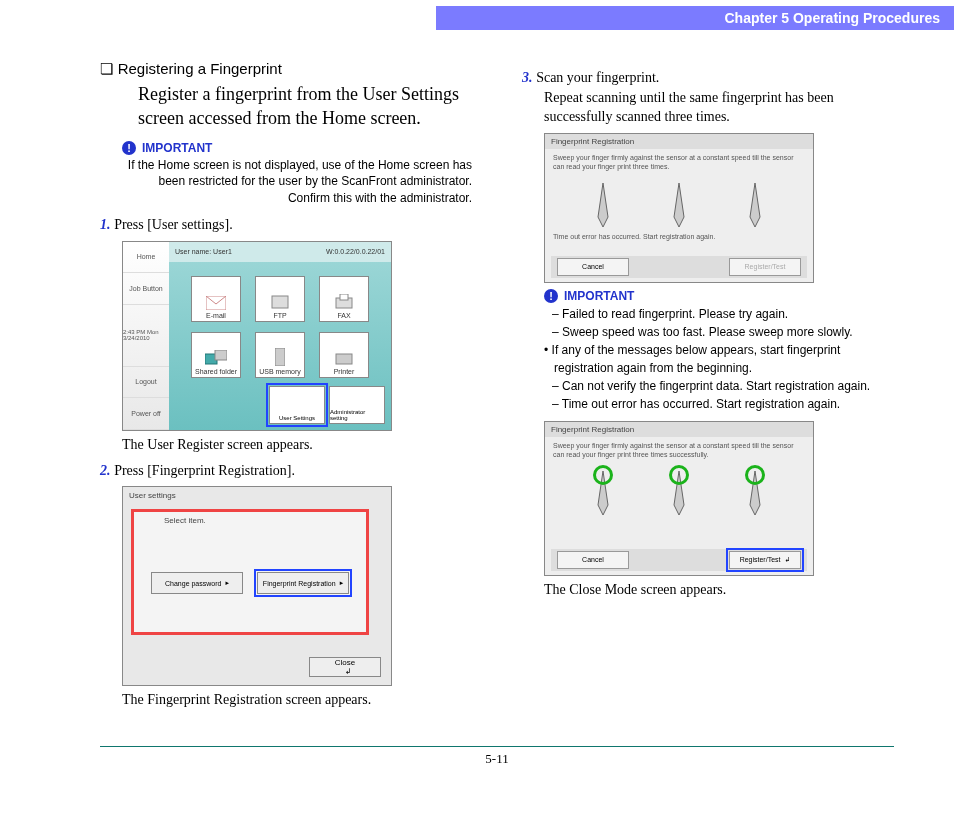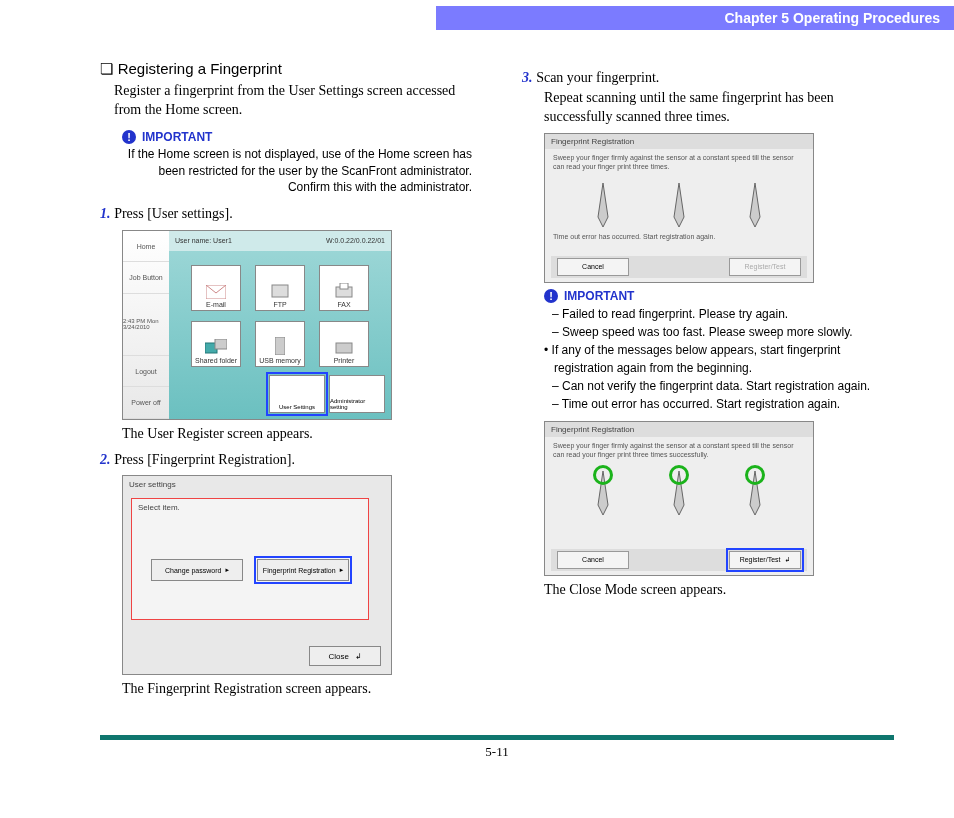--- a/index.html
+++ b/index.html
@@ -35,22 +35,22 @@
     font-weight: normal;
     font-size: 15px;
     margin: 0 0 4px 0;
   }
   .section-title::before {
     content: "❏ ";
     font-weight: normal;
   }
   .intro {
     font-family: "Times New Roman", serif;
-    font-size: 14px;
-    margin: 0 0 10px 14px;
+    font-size: 18px;
+    margin: 0 0 10px 38px;
     line-height: 1.35;
   }
   .important-row {
     display: flex;
     align-items: center;
     gap: 6px;
     margin: 6px 0 2px 22px;
     color: #2233cc;
     font-weight: bold;
     font-size: 12px;
@@ -104,21 +104,21 @@
   .bullet-list .b {
     text-indent: -10px;
     padding-left: 10px;
   }
   .bullet-list .d {
     padding-left: 18px;
     text-indent: -10px;
   }
   .footer {
     clear: both;
-    border-top: 5px solid #0f766e;
+    border-top: 1px solid #0f766e;
     margin: 20px 60px 0 100px;
     text-align: center;
     font-family: "Times New Roman", serif;
     font-size: 13px;
     padding: 4px 0 20px 0;
   }
 
   
   .shot {
     margin-left: 22px;
@@ -157,31 +157,31 @@
   .shot1 .bot-btn {
     width:54px; height:34px; background:#fff; border:1px solid #888;
     font-size:6px; display:flex; align-items:flex-end; justify-content:center; padding-bottom:2px;
   }
   .hl-blue { outline:2px solid #2244ff; outline-offset:1px; }
 
   .shot2 { width:270px; height:200px; position:relative; background:#e8e8e8; }
   .shot2 .t { font-size:8px; color:#444; padding:4px 6px; }
   .shot2 .panel {
     position:absolute; left:8px; right:22px; top:22px; height:120px;
-    background:#f4f4f4; border:1px solid #ef4444;
+    background:#f4f4f4; border:3px solid #ef4444;padding-left:24px;
   }
   .shot2 .btns { position:absolute; top:60px; left:0; right:0; display:flex; justify-content:center; gap:14px; }
   .shot2 .b2 {
     width:90px; height:20px; background:#eee; border:1px solid #888;
     font-size:7px; display:flex; align-items:center; justify-content:center;
   }
   .shot2 .close {
     position:absolute; bottom:8px; right:10px; width:70px; height:18px;
     background:#eee; border:1px solid #888; font-size:8px;
-    display:flex; align-items:center; justify-content:center;
+    display:flex; align-items:center; justify-content:center;flex-direction:column;
   }
 
   .shot3 { width:270px; height:150px; position:relative; background:#eee; }
   .shot3 .t { font-size:8px; color:#444; padding:3px 6px; background:#ddd; }
   .shot3 .msg { font-size:7px; color:#555; padding:4px 8px; line-height:1.3; }
   .shot3 .pen-row { display:flex; justify-content:space-around; padding:6px 20px 2px; }
   .shot3 .err { font-size:7px; color:#555; padding:2px 8px; }
   .shot3 .btm { position:absolute; bottom:4px; left:6px; right:6px; height:22px; background:#ddd; display:flex; justify-content:space-between; align-items:center; padding:0 6px; }
   .shot3 .bb { width:70px; height:16px; background:#f4f4f4; border:1px solid #999; font-size:7px; display:flex; align-items:center; justify-content:center; }
 

